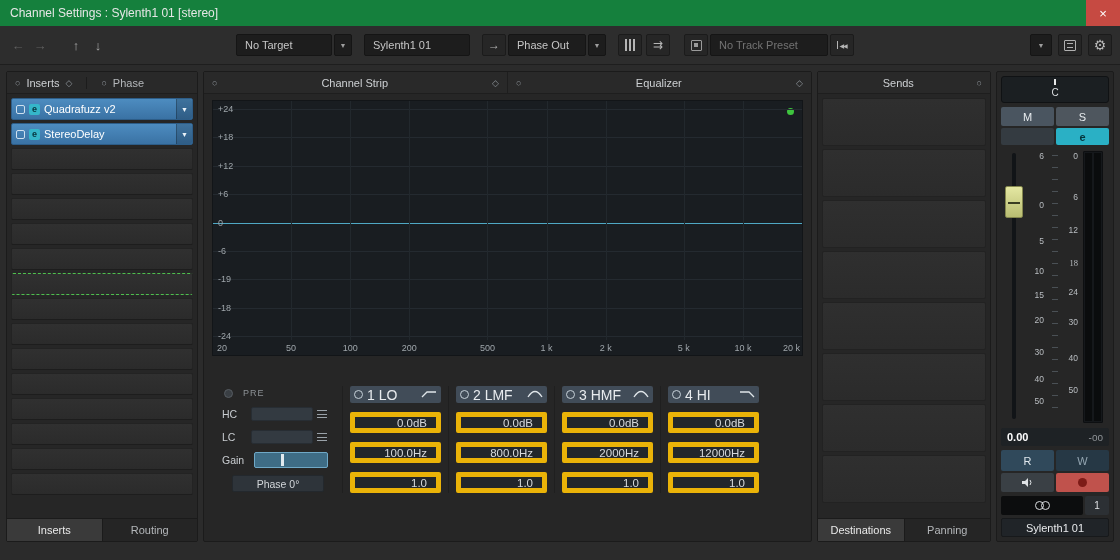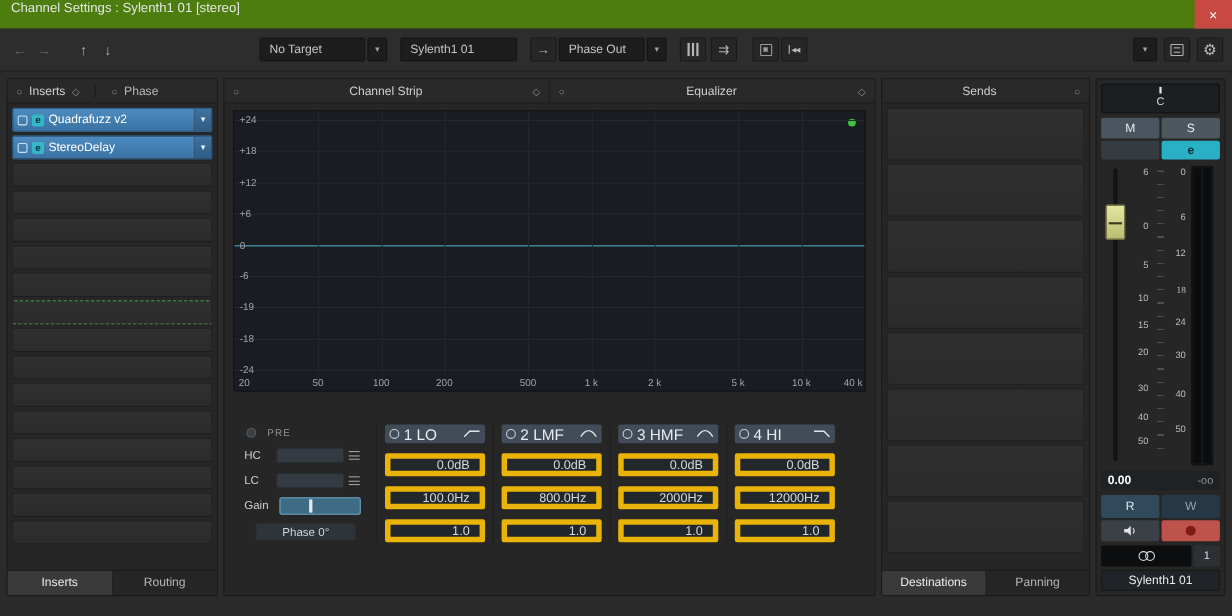--- a/index.html
+++ b/index.html
@@ -1,20 +1,20 @@
 <!DOCTYPE html>
 <html><head>
 <meta charset="utf-8">
 <style>
   *{box-sizing:border-box;margin:0;padding:0}
   html,body{width:1120px;height:560px;overflow:hidden}
   body{background:#2b2b2b;font-family:"Liberation Sans",sans-serif;color:#ddd;position:relative}
 
   
-  .titlebar{height:26px;background:#4d7c0f;display:flex;}
+  .titlebar{height:26px;background:#15803d;display:flex;align-items:center}
   .titlebar .title{flex:1;padding-left:10px;font-size:12px;color:#e6e6e6}
   .close-btn{width:34px;height:26px;background:#c64a42;color:#fff;display:flex;align-items:center;justify-content:center;font-size:13px;cursor:default}
 
   
   .toolbar{height:39px;background:#2d2d2d;border-bottom:1px solid #1e1e1e;display:flex;align-items:center;padding:0 8px}
   .cluster{display:flex;align-items:center;gap:2px}
   .tb-btn{height:22px;min-width:20px;display:flex;align-items:center;justify-content:center;color:#a8a8a8;font-size:13px;border-radius:2px}
   .tb-btn.dim{color:#606060}
   .tb-field{height:22px;background:#1d1d1d;border:1px solid #151515;border-radius:2px;display:flex;align-items:center;padding:0 8px;font-size:11px;color:#c6c6c6;white-space:nowrap;overflow:hidden}
   .tb-field.ghost span{color:#737373}
@@ -91,21 +91,21 @@
   .phase-btn{height:17px;margin:1px 4px 0 12px;background:#2e343a;border:1px solid #23282d;border-radius:2px;display:flex;align-items:center;justify-content:center;font-size:10.5px;color:#d2d6da}
 
   .band-col{width:106px;display:flex;flex-direction:column;gap:9px;padding:0 7px 0 7px;border-left:1px solid #1f1f1f}
   .band-head{height:17px;background:#414c58;border-radius:2px;display:flex;align-items:center;gap:4px;padding:0 4px}
   .band-power{width:9px;height:9px;border-radius:50%;border:1px solid #c6d0d8;flex:none}
   .band-name{font-size:14px;color:#e8ebee;flex:1;white-space:nowrap}
   .band-curve{display:flex;align-items:center}
   .val-box{height:21px;background:#22272b;border:5px solid #eab308;border-radius:2px;display:flex;align-items:center;justify-content:flex-end;padding-right:9px;font-size:11.5px;color:#d6d9db}
 
   
-  .sends-panel{width:190px;flex:none}
+  .sends-panel{width:174px;flex:none}
   .send-list{display:flex;flex-direction:column;gap:3px;padding:4px;flex:1;overflow:hidden}
   .send-slot{height:48px;background:linear-gradient(#2f2f2f,#2b2b2b);border:1px solid #222;border-radius:2px;flex:none}
 
   
   .fader-panel{width:118px;flex:none;padding:4px;display:flex;flex-direction:column}
   .pan-box{height:27px;background:#1b1f22;border:1px solid #101214;border-radius:3px;position:relative;display:flex;align-items:center;justify-content:center;flex:none}
   .pan-tick{position:absolute;top:2px;left:50%;width:2px;height:6px;background:#e8e8e8;transform:translateX(-50%)}
   .pan-c{font-size:10px;color:#dcdfe2;margin-top:6px}
   .btn-row{display:flex;gap:2px;margin-top:4px;flex:none}
   .sq-btn{flex:1;height:19px;display:flex;align-items:center;justify-content:center;font-size:11px;border-radius:2px}
@@ -179,20 +179,23 @@
           <i></i>
           <i></i>
         </span>
       </div>
     <div class="icon-box">⇉</div>
   </div>
   <div class="cluster" style="margin-left:14px;gap:2px">
     <div class="icon-box">
         <span class="icon-presetbox"></span>
       </div>
+    <div class="tb-field ghost" style="width:118px">
+      <span>No Track Preset</span>
+    </div>
     <div class="icon-box">
         <span class="rw-icon">◀◀</span>
       </div>
   </div>
   <div class="cluster" style="margin-left:auto;gap:6px">
     <div class="tb-caret" style="width:22px">▼</div>
     <div class="icon-box">
         <span class="icon-setup"></span>
       </div>
     <div class="icon-box">
@@ -290,21 +293,21 @@
         <div class="grid-line-v" style="left: 46.598%;"></div>
         <div class="x-label" style="left: 46.598%;">500</div>
         <div class="grid-line-v" style="left: 56.6323%;"></div>
         <div class="x-label" style="left: 56.6323%;">1 k</div>
         <div class="grid-line-v" style="left: 66.6667%;"></div>
         <div class="x-label" style="left: 66.6667%;">2 k</div>
         <div class="grid-line-v" style="left: 79.9313%;"></div>
         <div class="x-label" style="left: 79.9313%;">5 k</div>
         <div class="grid-line-v" style="left: 89.9657%;"></div>
         <div class="x-label" style="left: 89.9657%;">10 k</div>
-        <div class="x-label" style="left: auto; right: 2px; transform: none;">40 k</div>
+        <div class="x-label" style="left: auto; right: 2px; transform: none;">20 k</div>
       </div>
 
     <div class="eq-controls">
       <div class="pre-col">
         <div class="pre-head">
           <span class="led-off"></span>
           <span class="pre-label">PRE</span>
         </div>
         <div class="ctl-row">
           <span class="lab">HC</span>

